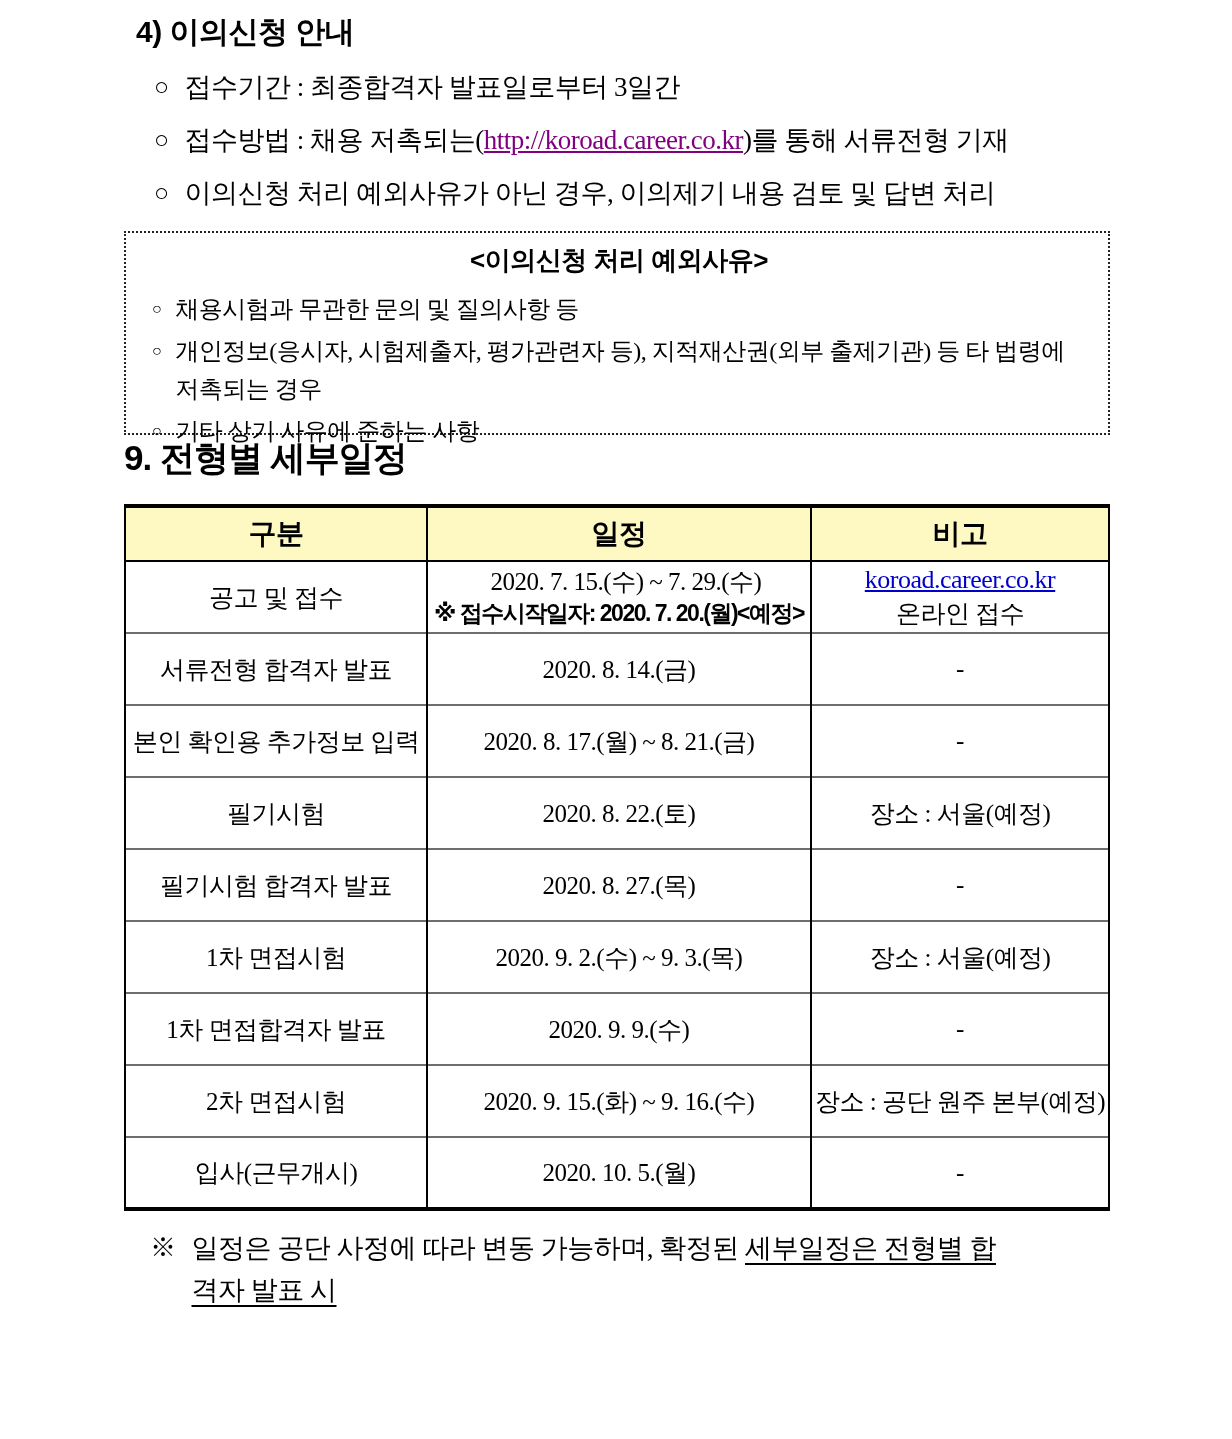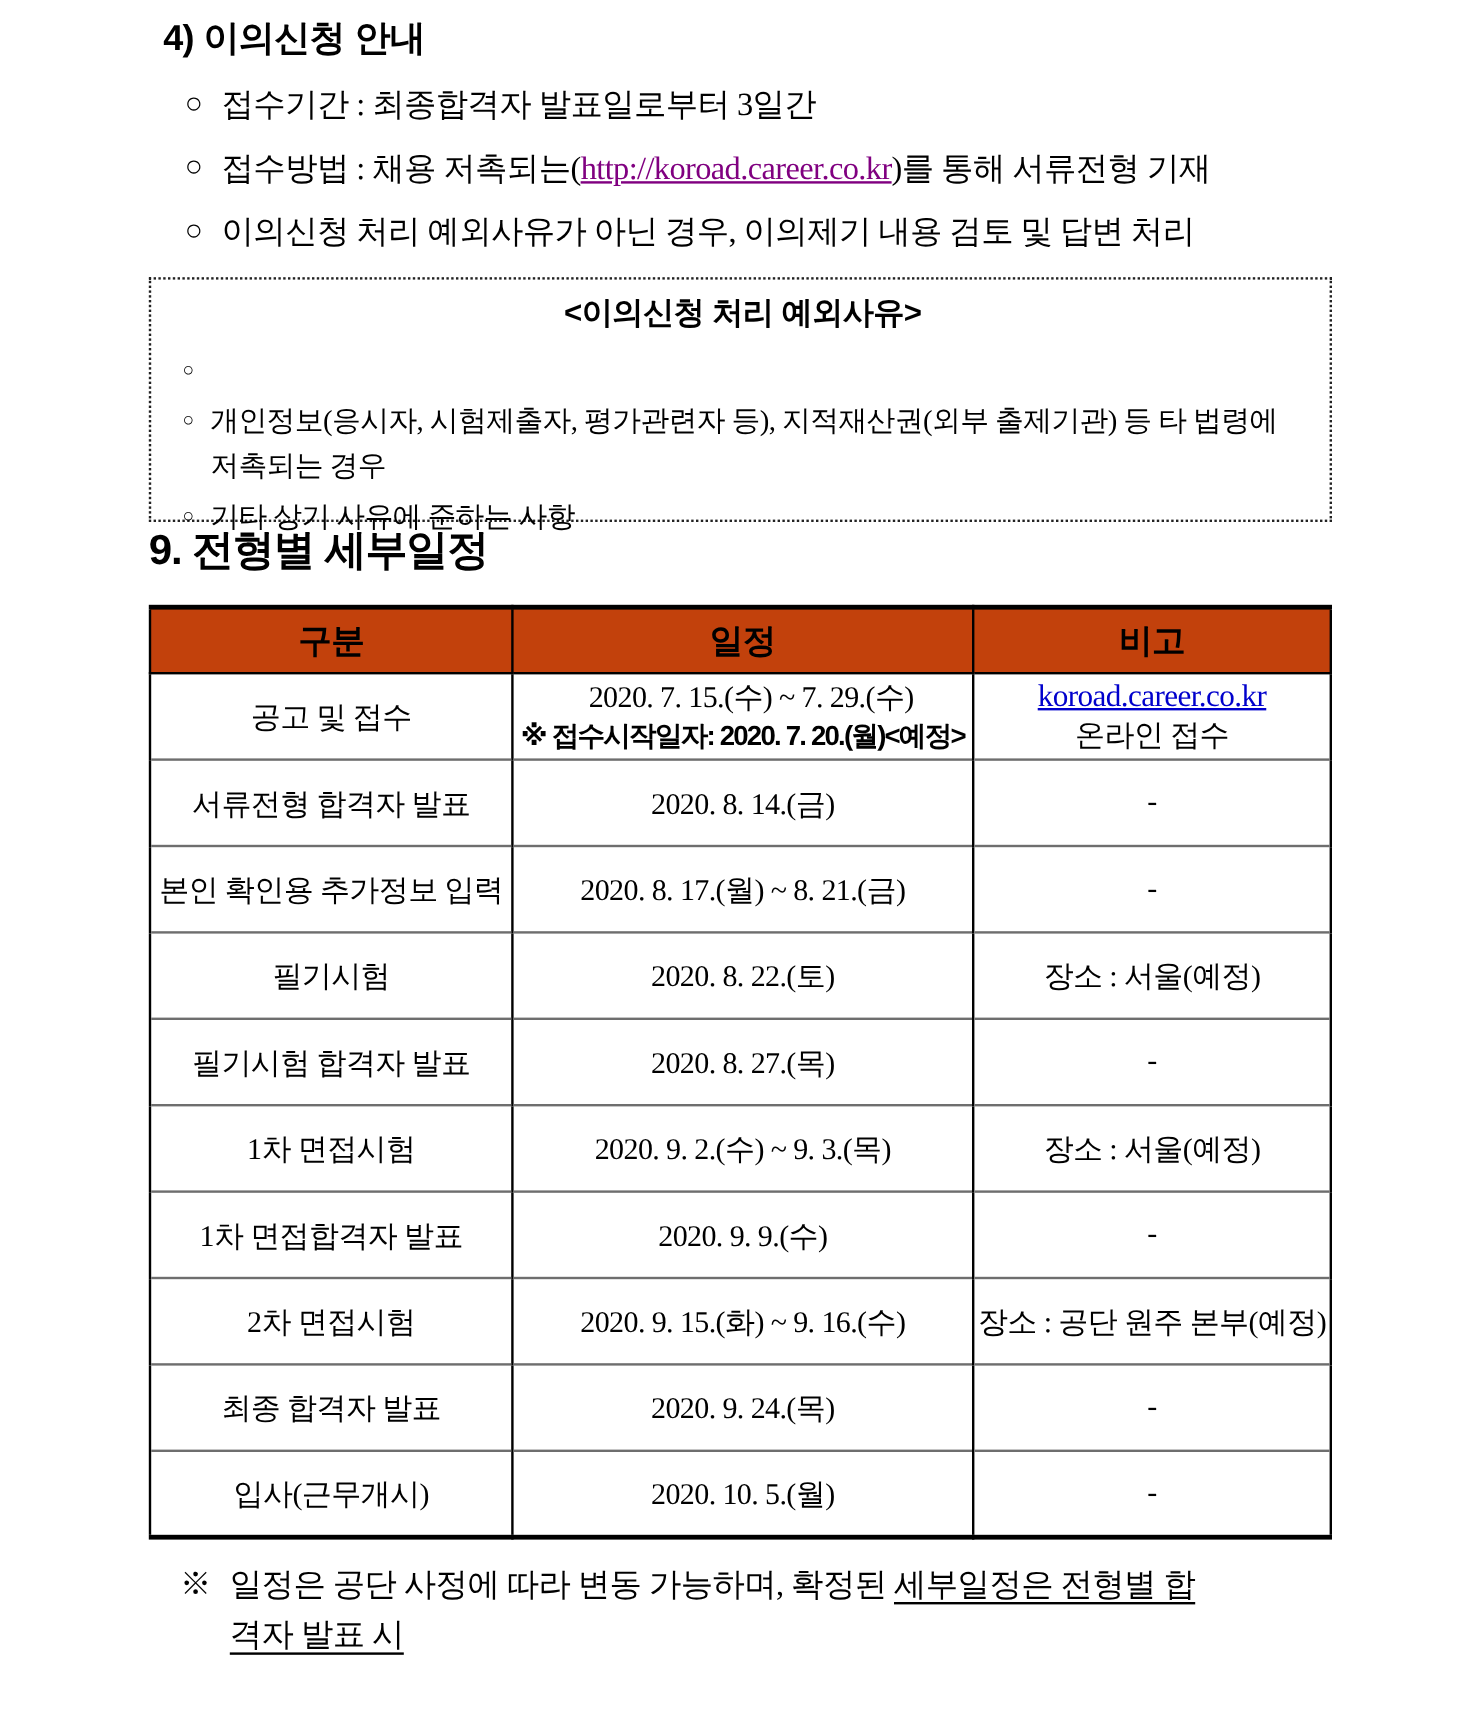--- a/index.html
+++ b/index.html
@@ -98,21 +98,21 @@
     border-left: 2px solid #000;
     border-right: 2px solid #000;
   }
   table.schedule th, table.schedule td {
     border-left: 2px solid #000;
     border-right: 2px solid #000;
     text-align: center;
     vertical-align: middle;
   }
   table.schedule th {
-    background: #c2410c;
+    background: #fef9c3;
     border-bottom: 2px solid #000;
     height: 55px;
     font-size: 28px;
     font-weight: 700;
     letter-spacing: -0.5px;
   }
   table.schedule td {
     height: 72px;
     font-size: 25px;
     letter-spacing: -0.5px;
@@ -180,20 +180,21 @@
 
   <div class="bullet-row">
     <span class="bullet-mark">○</span>
     <span>이의신청 처리 예외사유가 아닌 경우, 이의제기 내용 검토 및 답변 처리</span>
   </div>
 
   <div class="exception-box">
     <div class="box-title">&lt;이의신청 처리 예외사유&gt;</div>
     <div class="box-item">
       <span class="sub-mark">○</span>
+      <span>채용시험과 무관한 문의 및 질의사항 등</span>
     </div>
     <div class="box-item">
       <span class="sub-mark">○</span>
       <span>개인정보(응시자, 시험제출자, 평가관련자 등), 지적재산권(외부 출제기관) 등 타 법령에 저촉되는 경우</span>
     </div>
     <div class="box-item">
       <span class="sub-mark">○</span>
       <span>기타 상기 사유에 준하는 사항</span>
     </div>
   </div>
@@ -254,25 +255,20 @@
         <td>1차 면접합격자 발표</td>
         <td>2020. 9. 9.(수)</td>
         <td>-</td>
       </tr>
       <tr>
         <td>2차 면접시험</td>
         <td>2020. 9. 15.(화) ~ 9. 16.(수)</td>
         <td>장소 : 공단 원주 본부(예정)</td>
       </tr>
       <tr>
-        <td>최종 합격자 발표</td>
-        <td>2020. 9. 24.(목)</td>
-        <td>-</td>
-      </tr>
-      <tr>
         <td>입사(근무개시)</td>
         <td>2020. 10. 5.(월)</td>
         <td>-</td>
       </tr>
     </tbody>
   </table>
 
   <div class="footnote">
     <span class="foot-mark">※</span>
     <span class="foot-text">

